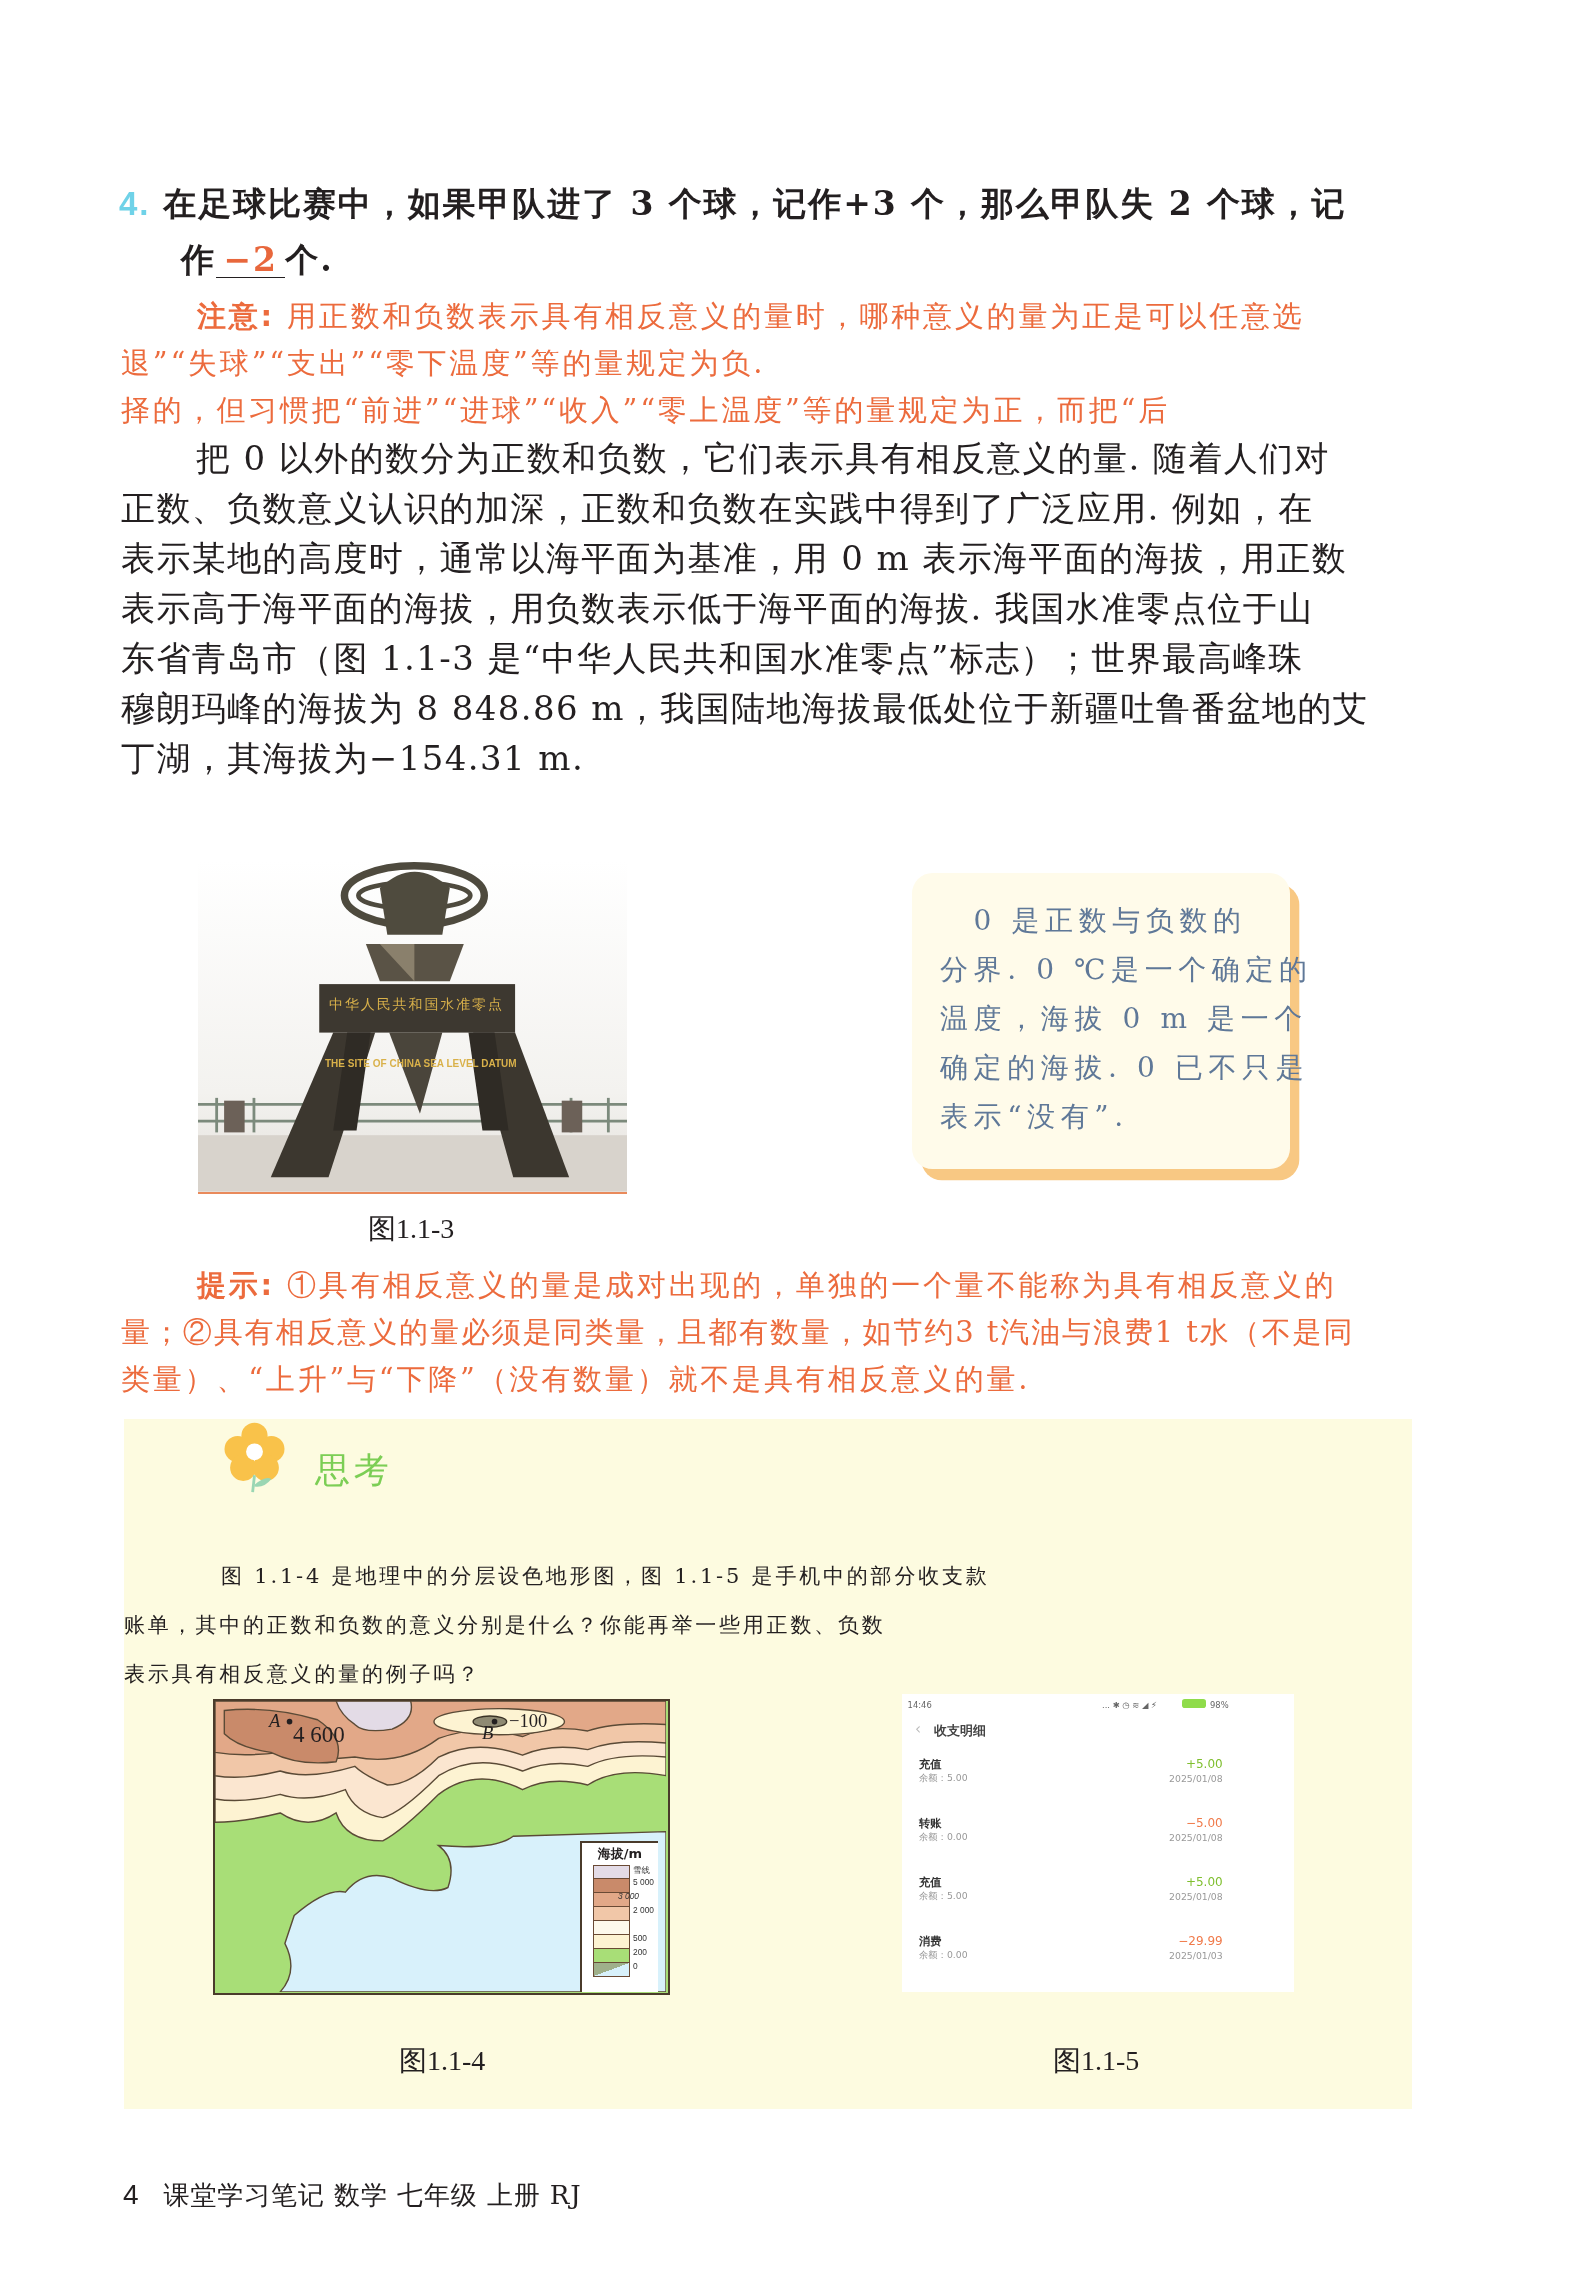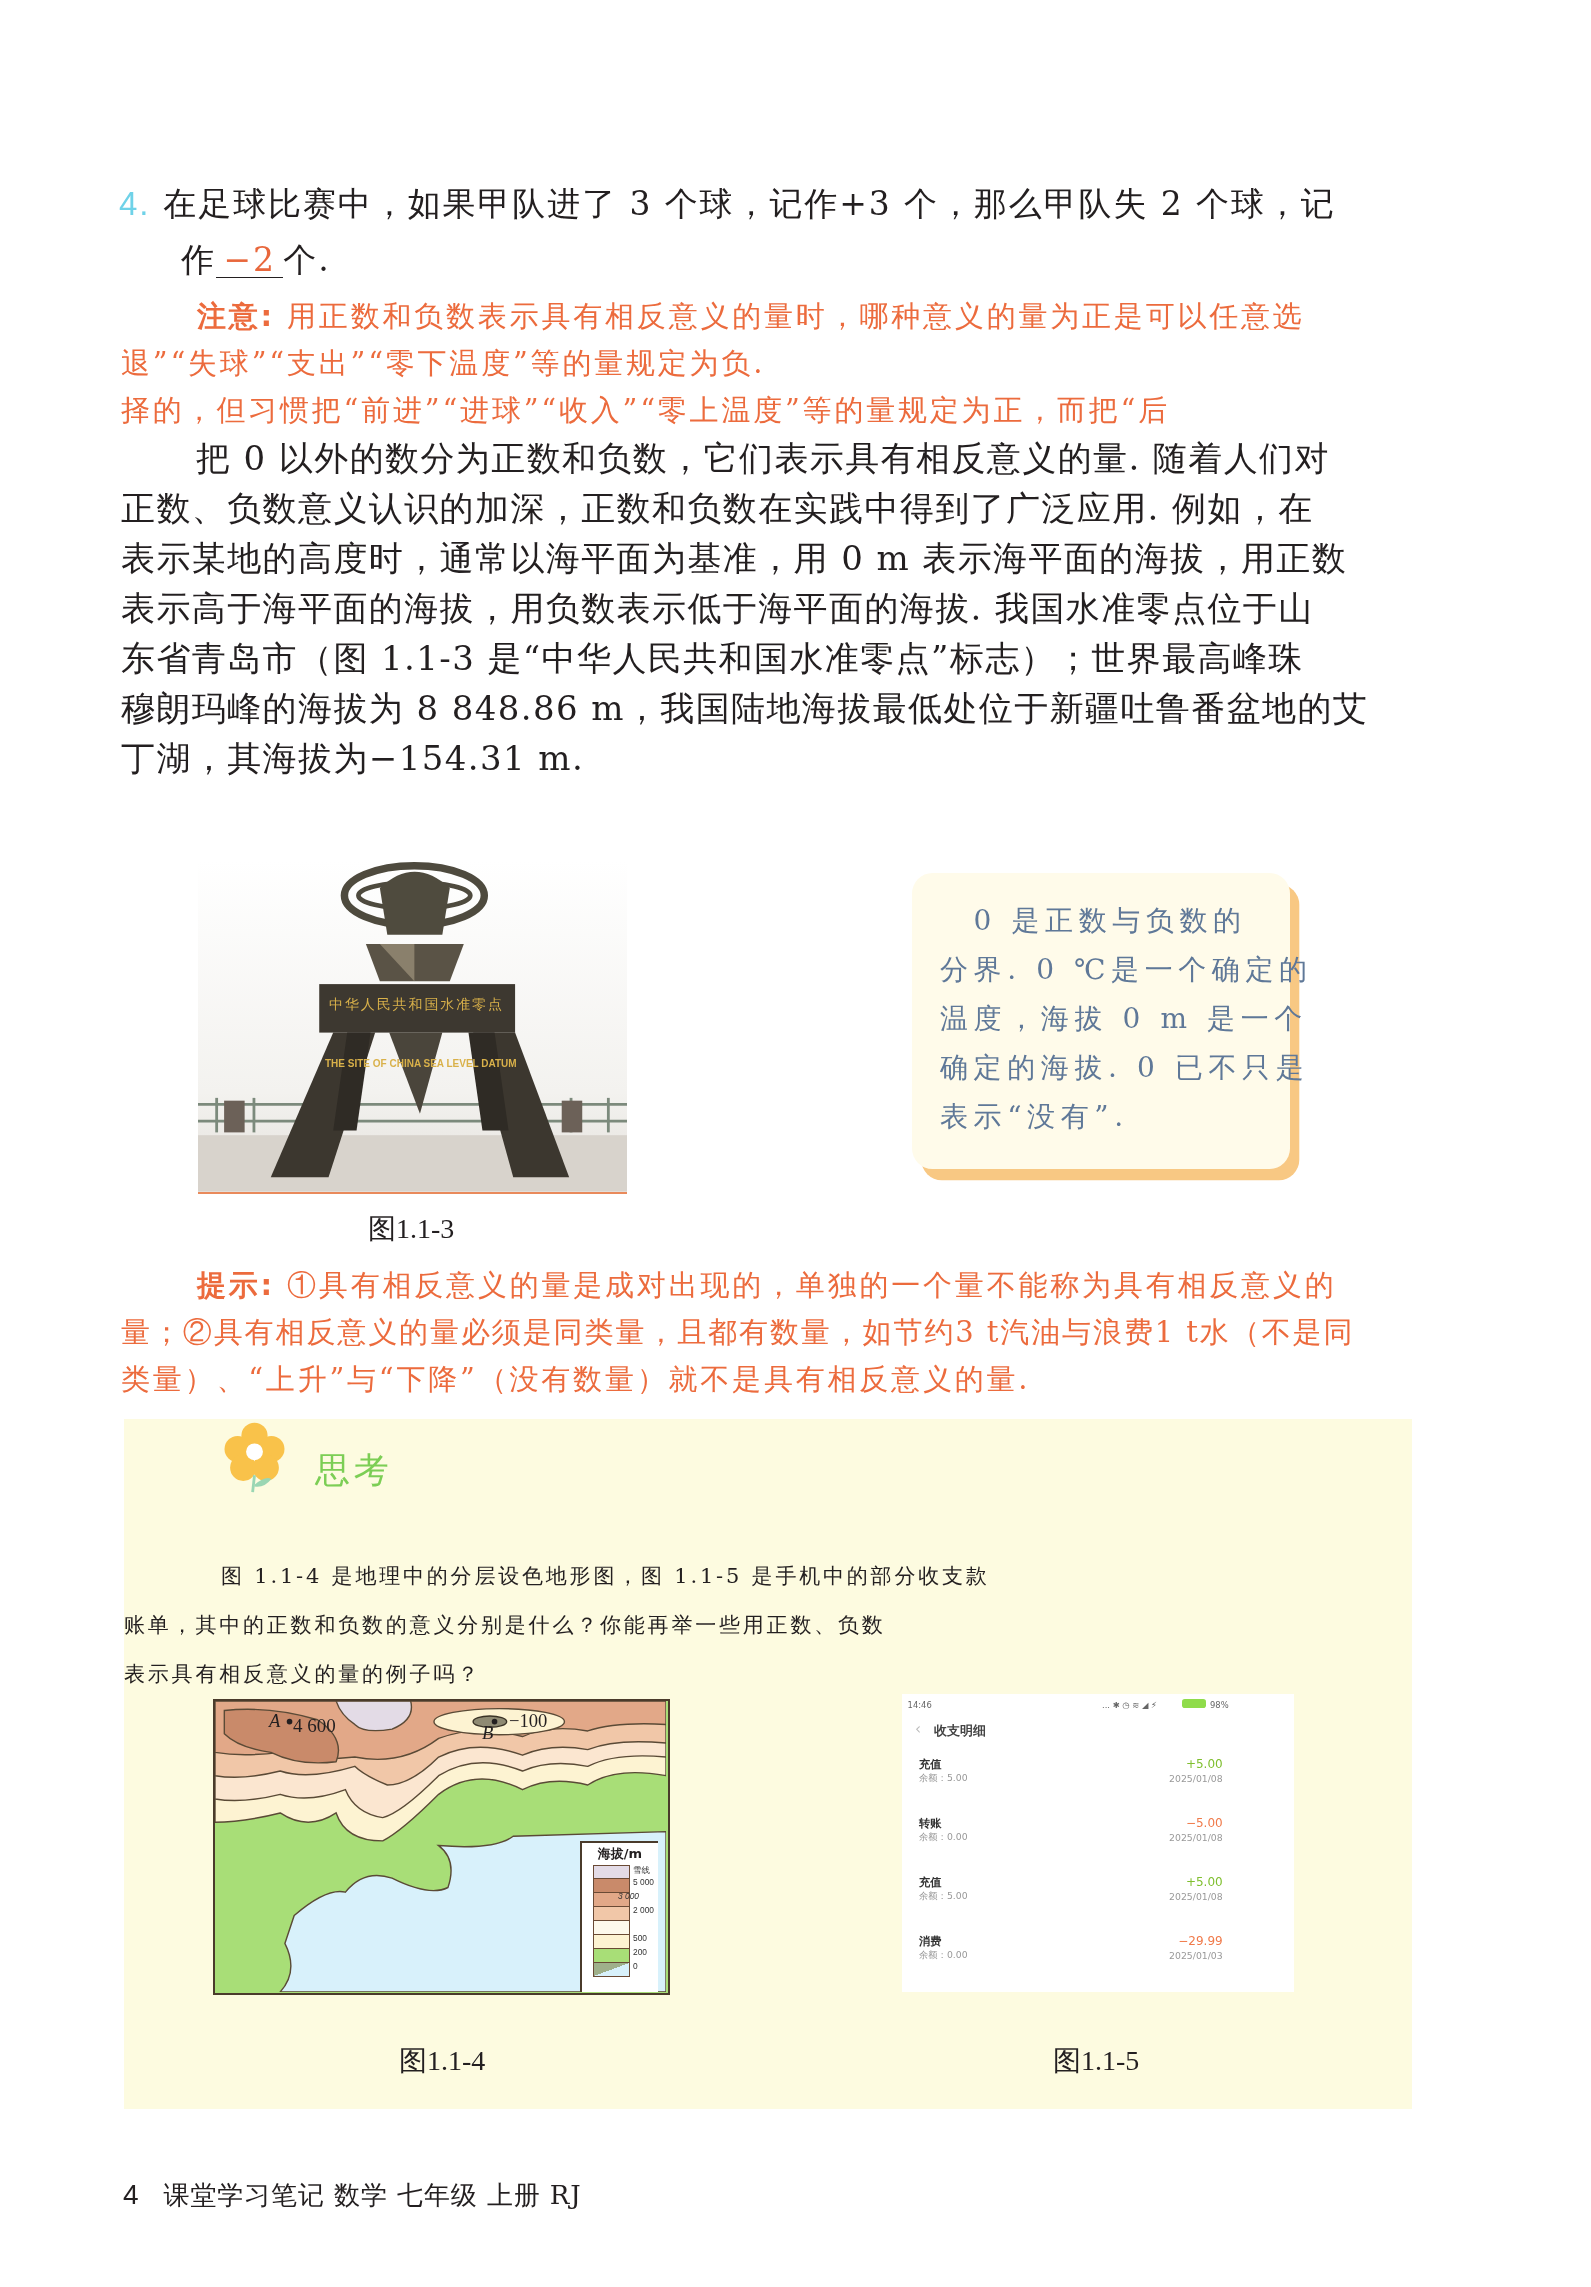--- a/index.html
+++ b/index.html
@@ -2,21 +2,21 @@
 <html style="font-size:15px"><head>
 <meta charset="utf-8">
 <style>
   * { box-sizing: border-box; margin: 0; padding: 0; }
   html, body { width: 1591px; height: 2288px; background: #ffffff; overflow: hidden; }
   body { position: relative; font-family: "DejaVu Serif", "Liberation Serif", serif; color: #231f20; }
 
   .abs { position: absolute; }
 
   
-  .q4-line { font-size: 33px; line-height: 41px; letter-spacing: 1.9px; white-space: nowrap; }
+  .q4-line { font-size: 33px; line-height: 41px; letter-spacing: 1.9px; white-space: nowrap; font-weight: bold; }
   .q4-num { color: #6fd2e8; font-family: "Liberation Sans", sans-serif; margin-right: 13px; }
   .blank { display: inline-block; border-bottom: 1.9px solid #231f20; padding: 0 7.5px; min-width: 56px; text-align: center; color: #e8673c; line-height: 34px; }
 
   
   .note { color: #ec6b3d; font-size: 29px; line-height: 47px; letter-spacing: 2.8px; }
   .note .label { font-weight: bold; font-family: "DejaVu Sans", sans-serif; }
 
   
   .para { font-size: 34px; line-height: 50px; letter-spacing: 1.4px; color: #231f20; }
   .para .line { display: block; white-space: nowrap; }
@@ -162,21 +162,21 @@
       <path d="M0 0 L484 0 L484 45 Q430 40 400 52 Q360 45 330 58 Q280 40 240 60 Q210 90 185 90 Q160 80 150 70 Q100 85 70 75 Q30 85 0 80 Z" fill="#f1c7a8" stroke="#5a4a36" stroke-width="1.5"></path>
       <path d="M0 0 L484 0 L484 25 Q430 22 400 32 Q360 25 330 38 Q280 25 240 40 Q200 70 150 60 Q100 65 70 55 Q30 60 0 55 Z" fill="#e2a888" stroke="#5a4a36" stroke-width="1.5"></path>
       <path d="M10 10 Q60 5 110 20 Q140 40 130 65 Q90 70 60 55 Q25 50 10 35 Z" fill="#c98a6a" stroke="#5a4a36" stroke-width="1.5"></path>
       <path d="M130 0 L210 0 Q215 20 190 30 Q160 35 150 25 Q135 15 130 0 Z" fill="#e3dbe6" stroke="#5a4a36" stroke-width="1.5"></path>
       <ellipse cx="305" cy="22" rx="70" ry="14" fill="#fdf3d2" stroke="#5a4a36" stroke-width="1.5"></ellipse>
       <ellipse cx="295" cy="22" rx="18" ry="6" fill="#8f8a73" stroke="#3a3226" stroke-width="1.5"></ellipse>
       <circle cx="80" cy="22" r="3" fill="#231f20"></circle>
       <circle cx="300" cy="22" r="3" fill="#231f20"></circle>
     </svg>
     <div class="abs" style="left:54px; top:9.3px; font-size:18.6px; font-style:italic; font-family:'Liberation Serif',serif;">A</div>
-    <div class="abs" style="left:78px; top:14px; font-size:19px; font-family:'Liberation Serif',serif;">4 600</div>
+    <div class="abs" style="left:78px; top:21px; font-size:23px; font-family:'Liberation Serif',serif;">4 600</div>
     <div class="abs" style="left:267px; top:20.5px; font-size:18.6px; font-style:italic; font-family:'Liberation Serif',serif;">B</div>
     <div class="abs" style="left:294px; top:9.3px; font-size:18.6px; font-family:'Liberation Serif',serif;">−100</div>
 
     
     <div class="abs legend" style="left:365px; top:140px; width:78px; height:151px;">
       <div class="legend-title" style="margin-top:1.9px;">海拔/m</div>
       <div class="abs" style="left:11.2px; top:22.4px;">
         <div class="swatch" style="height:14px; background:#e3dbe6; border-top:1.4px solid #6a4a35;"></div>
         <div class="swatch" style="height:14px; background:#c98a6a;"></div>
         <div class="swatch" style="height:14px; background:#e2a888;"></div>

